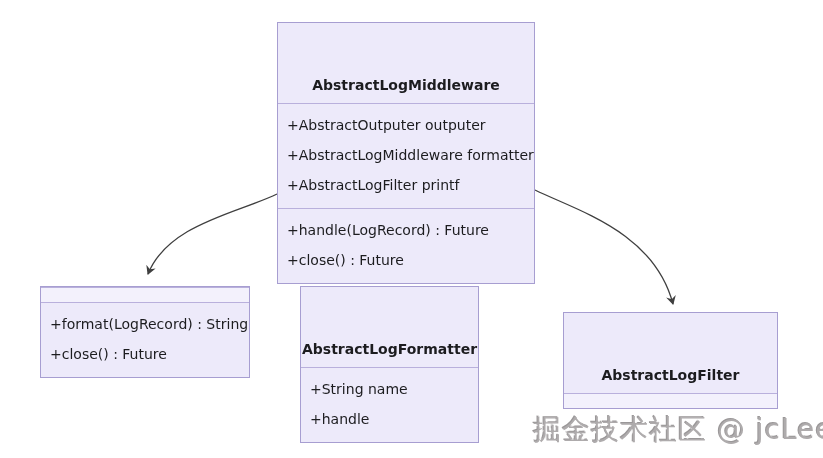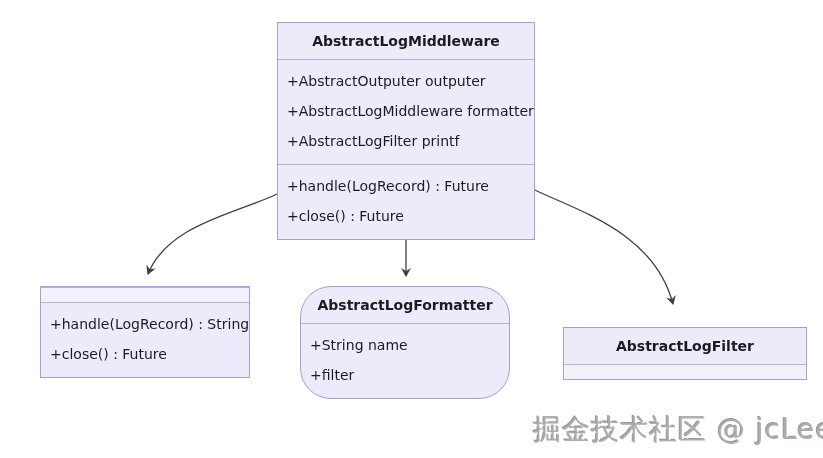--- a/index.html
+++ b/index.html
@@ -25,41 +25,42 @@
     box-sizing: border-box;
   }
   .uml-header {
     height: 36px;
     display: flex;
     align-items: center;
     justify-content: center;
     font-weight: bold;
     font-size: 14px;
     white-space: nowrap;
+    margin-top: 44px;
   }
   .uml-attrs, .uml-methods {
     border-top: 1.5px solid #b9b0dc;
     padding: 6px 0 8px 0;
   }
   .uml-attrs.empty {
     height: 14px;
     padding: 0;
     background: #f3f1fc;
   }
   .uml-row {
     height: 30px;
     line-height: 30px;
     padding: 0 9px;
     font-size: 14px;
     white-space: nowrap;
   }
   #c-middleware { left: 277px; top: 22px;  width: 258px; }
   #c-outputer   { left: 40px;  top: 286px; width: 210px; }
-  #c-formatter  { left: 300px; top: 286px; width: 210px; border-radius: 31px; }
-  #c-filter     { left: 563px; top: 327px; width: 244px; }
+  #c-formatter  { left: 300px; top: 286px; width: 179px; }
+  #c-filter     { left: 563px; top: 312px; width: 215px; }
   .watermark {
     position: absolute;
     left: 533px;
     top: 411px;
     font-size: 28px;
     letter-spacing: 1px;
     color: #aeabac;
     text-shadow: 2px 2px 1px #ffffff, -1px -1px 0 #9a9798;
     white-space: nowrap;
   }
@@ -91,32 +92,32 @@
     </div>
     <div class="uml-methods">
       <div class="uml-row">+handle(LogRecord) : Future</div>
       <div class="uml-row">+close() : Future</div>
     </div>
   </div>
 
   <div class="uml-class" id="c-outputer">
     <div class="uml-attrs empty"></div>
     <div class="uml-methods">
-      <div class="uml-row">+handle(LogRecord) : String</div>
+      <div class="uml-row">+format(LogRecord) : String</div>
       <div class="uml-row">+close() : Future</div>
     </div>
   </div>
 
   <div class="uml-class" id="c-formatter">
     <div class="uml-header">
       <span>AbstractLogFormatter</span>
     </div>
     <div class="uml-attrs">
       <div class="uml-row">+String name</div>
-      <div class="uml-row">+filter</div>
+      <div class="uml-row">+handle</div>
     </div>
   </div>
 
   <div class="uml-class" id="c-filter">
     <div class="uml-header">
       <span>AbstractLogFilter</span>
     </div>
     <div class="uml-attrs empty"></div>
   </div>
 

